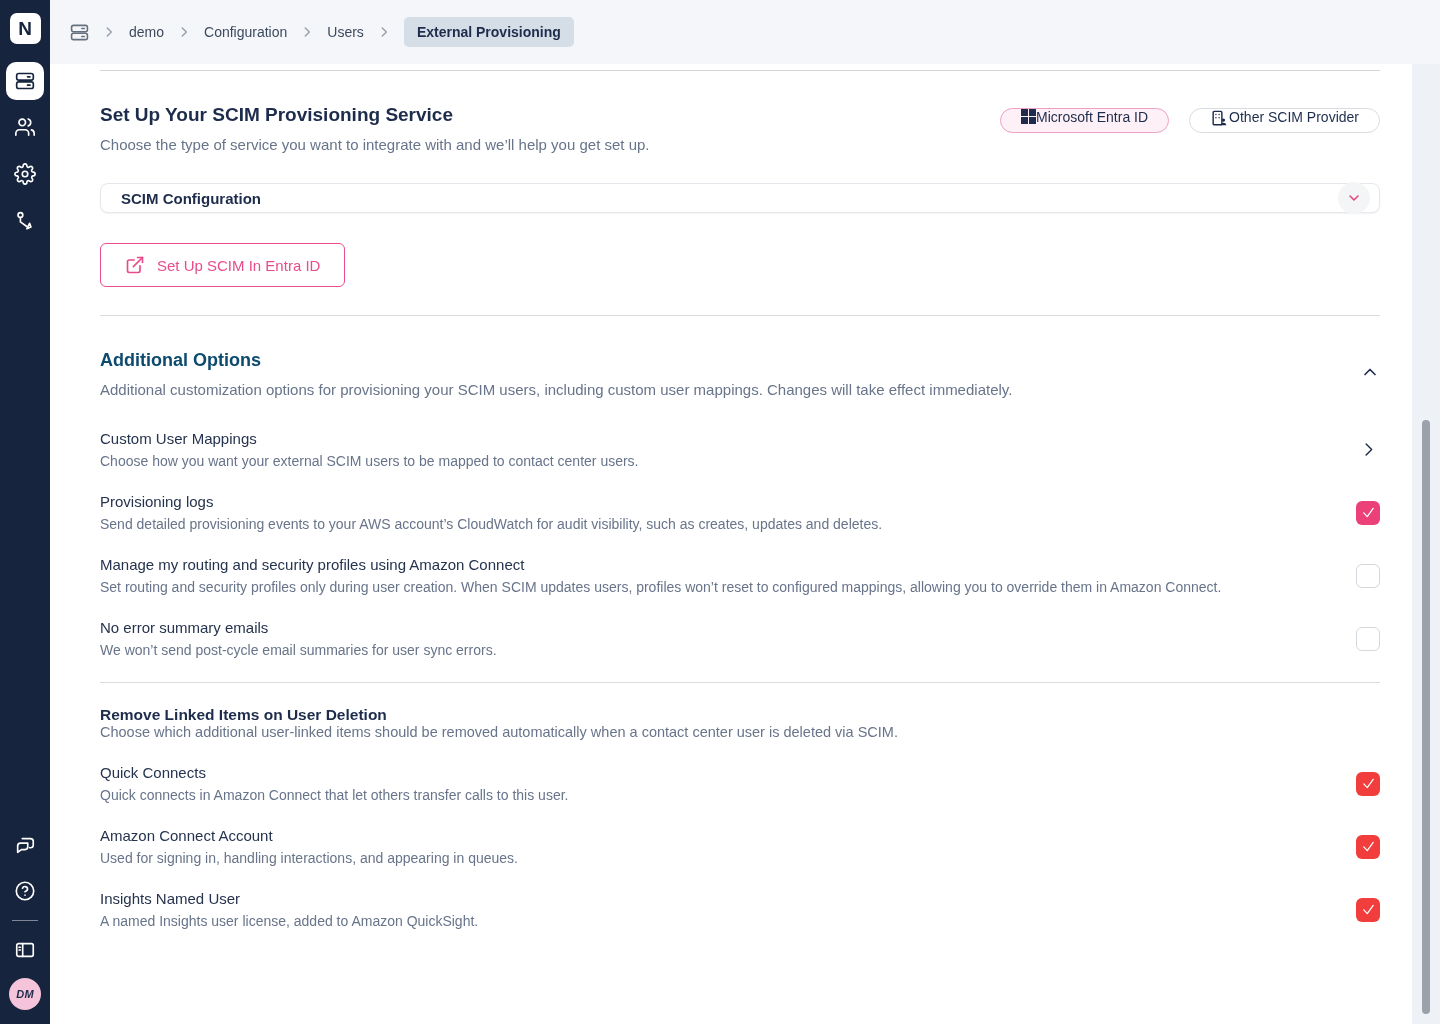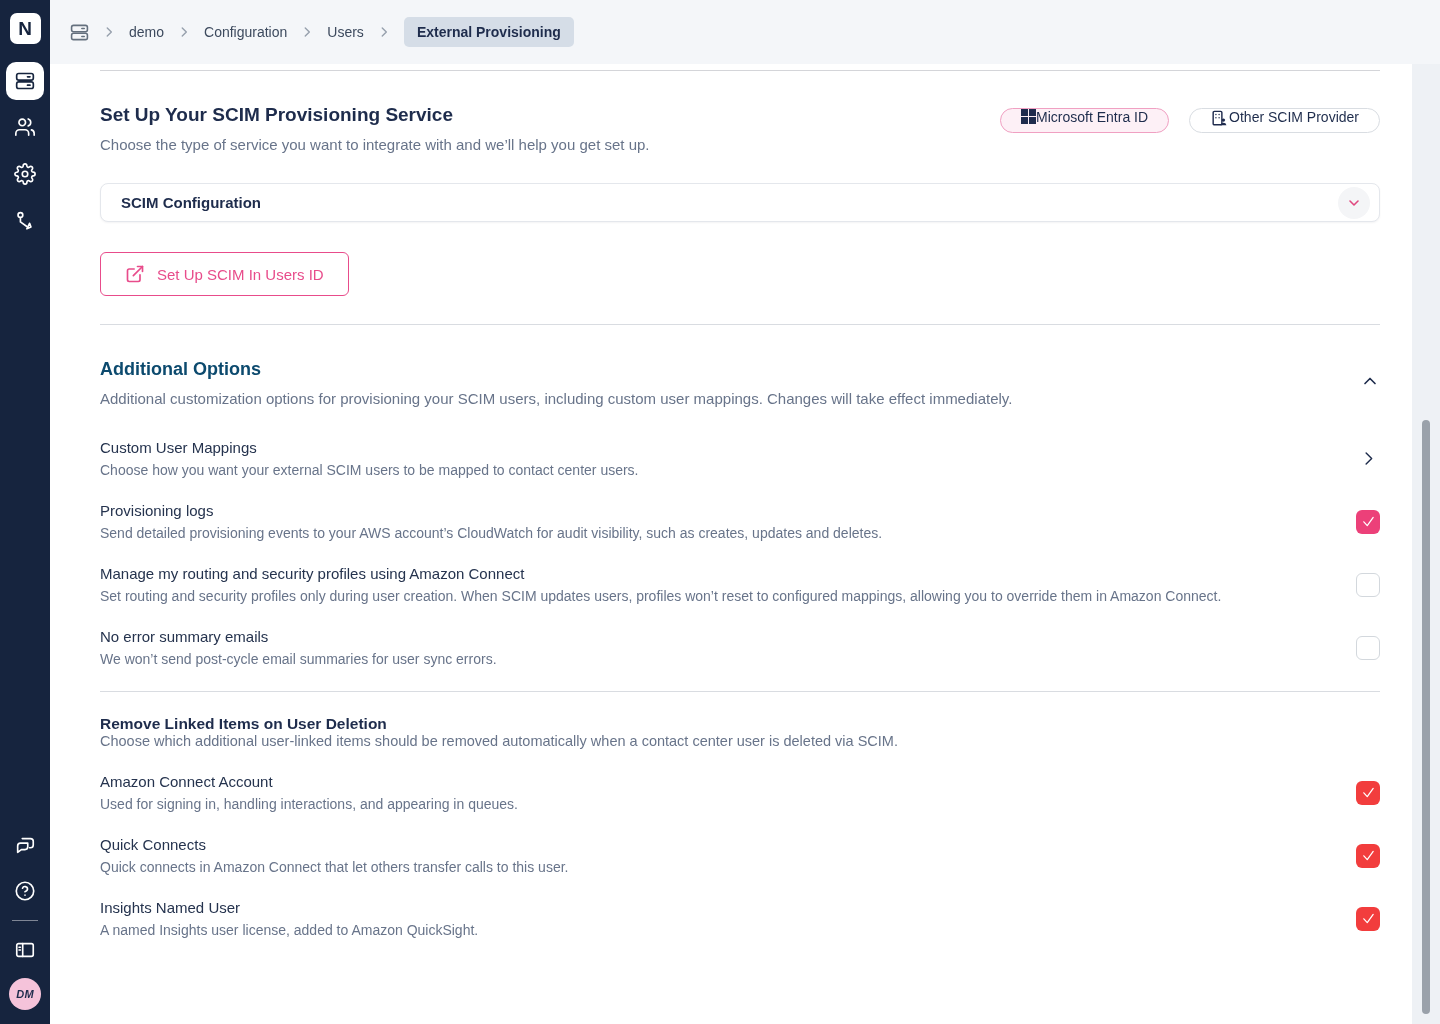--- a/index.html
+++ b/index.html
@@ -64,21 +64,21 @@
   .page-title { font-size:19px; font-weight:700; color:#1e2c4c; }
   .page-subtitle { margin-top:10px; font-size:15px; color:#68748a; }
   .provider-buttons { display:flex; column-gap:20px; margin-top:4px; }
   .pill {
     height:25px; border-radius:18px; display:flex; align-items:flex-start; 
     padding:0 20px; font-size:14px; font-weight:500; color:#1e2c4c; cursor:pointer; background:#fff;
     border:1px solid #d9dde2; white-space:nowrap;
   }
   .pill.selected { background:#fdf0f6; border:1px solid #f0a0c2; }
   .accordion {
-    margin-top:30px; height:39px; border:1px solid #e4e7ec; border-radius:8px;
+    margin-top:30px; height:30px; border:1px solid #e4e7ec; border-radius:8px;
     box-shadow:0 1px 2px rgba(16,24,40,.05);
     display:flex; align-items:center; justify-content:space-between;
     padding:0 9px 0 20px; background:#fff; cursor:pointer;
   }
   .accordion-title { font-size:15px; font-weight:700; color:#1e2c4c; }
   .chev-circle {
     width:32px; height:32px; border-radius:50%; background:#f4f5f7;
     display:flex; align-items:center; justify-content:center;
   }
   .setup-link-btn {
@@ -278,21 +278,21 @@
 
       <div>
         <button class="setup-link-btn">
           <span style="display:flex;">
             <svg width="20" height="20" viewBox="0 0 24 24" fill="none" stroke="#e84c8b" stroke-width="2" stroke-linecap="round" stroke-linejoin="round">
               <path d="M18 13v6a2 2 0 0 1-2 2H5a2 2 0 0 1-2-2V8a2 2 0 0 1 2-2h6"></path>
               <polyline points="15 3 21 3 21 9"></polyline>
                 <line x1="10" y1="14" x2="21" y2="3"></line>
             </svg>
           </span>
-          <span>Set Up SCIM In Users ID</span>
+          <span>Set Up SCIM In Entra ID</span>
         </button>
       </div>
 
       <div class="section-divider"></div>
 
       <div class="ao-header">
         <div>
           <div class="ao-title">Additional Options</div>
           <div class="ao-subtitle">Additional customization options for provisioning your SCIM users, including custom user mappings. Changes will take effect immediately.</div>
         </div>
@@ -345,34 +345,34 @@
 
       <div class="section-divider-2"></div>
 
       <div class="rl-header">
         <div class="rl-title">Remove Linked Items on User Deletion</div>
         <div class="rl-subtitle">Choose which additional user-linked items should be removed automatically when a contact center user is deleted via SCIM.</div>
       </div>
 
       <div class="option-row">
         <div>
-          <div class="row-title">Amazon Connect Account</div>
-          <div class="row-desc">Used for signing in, handling interactions, and appearing in queues.</div>
+          <div class="row-title">Quick Connects</div>
+          <div class="row-desc">Quick connects in Amazon Connect that let others transfer calls to this user.</div>
         </div>
         <span class="checkbox checked-red">
           <svg width="15" height="15" viewBox="0 0 24 24" fill="none" stroke="#ffffff" stroke-width="2" stroke-linecap="round" stroke-linejoin="round">
               <polyline points="4.5 12.5 10 18.5 19.5 5.5"></polyline>
             </svg>
         </span>
       </div>
 
       <div class="option-row">
         <div>
-          <div class="row-title">Quick Connects</div>
-          <div class="row-desc">Quick connects in Amazon Connect that let others transfer calls to this user.</div>
+          <div class="row-title">Amazon Connect Account</div>
+          <div class="row-desc">Used for signing in, handling interactions, and appearing in queues.</div>
         </div>
         <span class="checkbox checked-red">
           <svg width="15" height="15" viewBox="0 0 24 24" fill="none" stroke="#ffffff" stroke-width="2" stroke-linecap="round" stroke-linejoin="round">
               <polyline points="4.5 12.5 10 18.5 19.5 5.5"></polyline>
             </svg>
         </span>
       </div>
 
       <div class="option-row">
         <div>

